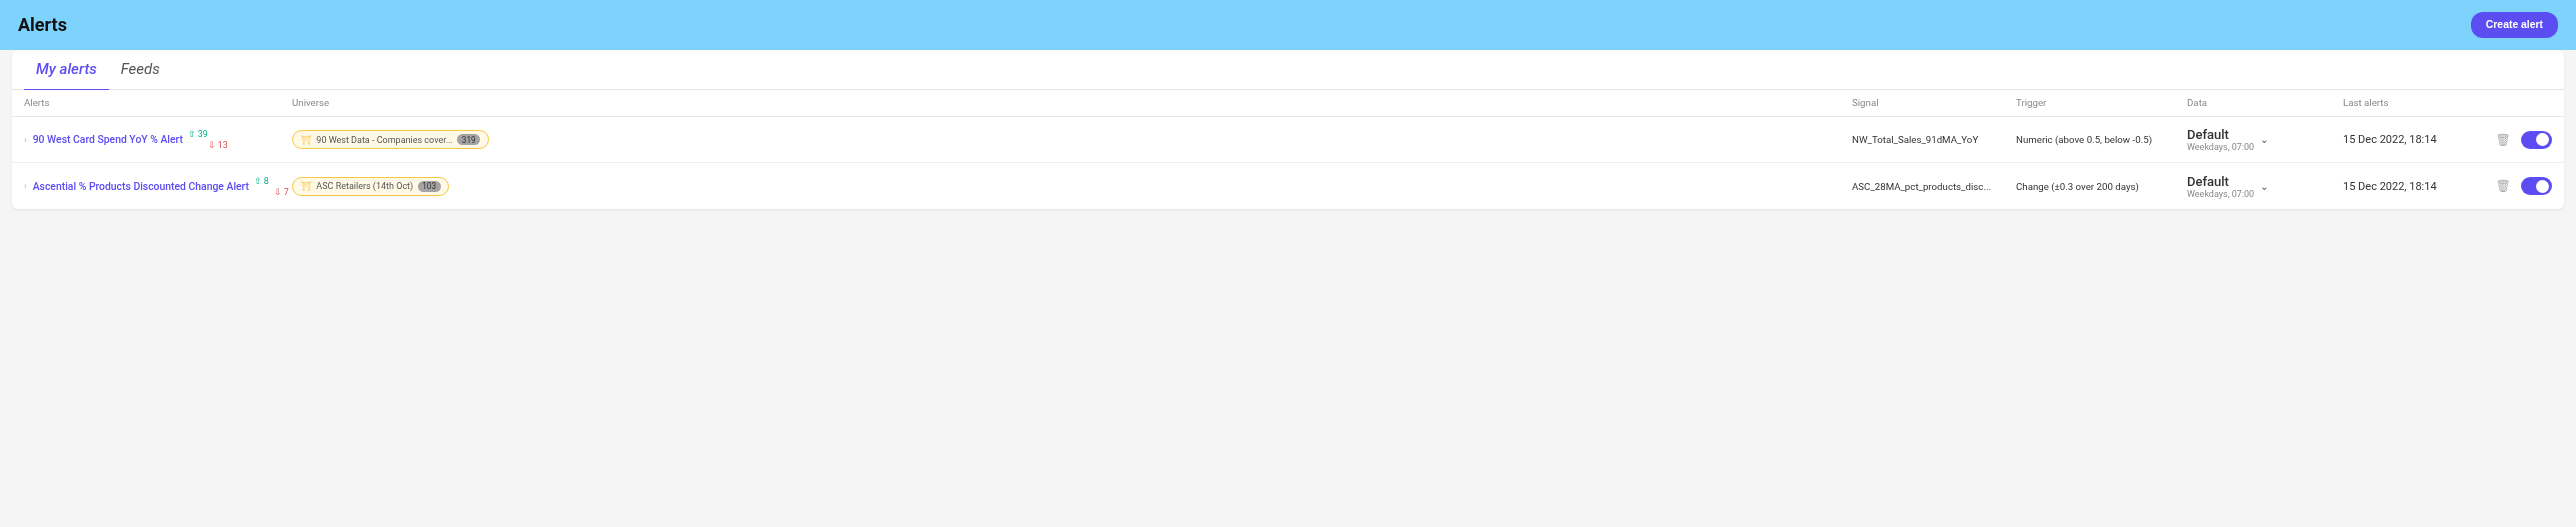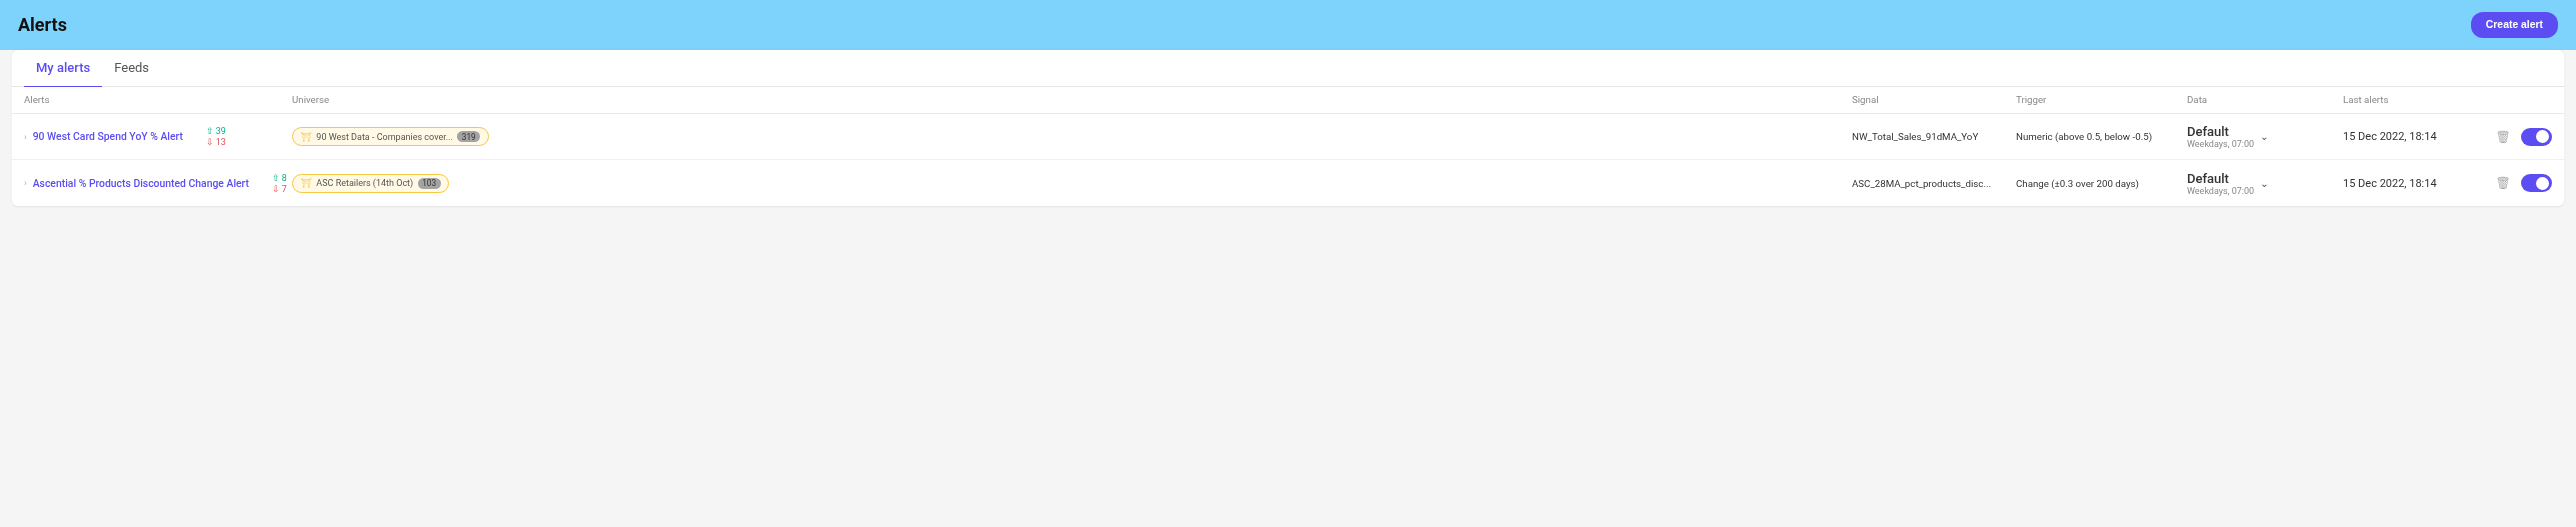--- a/index.html
+++ b/index.html
@@ -38,25 +38,26 @@
       box-shadow: 0 0.7px 2.2px rgba(0,0,0,0.08);
       overflow: hidden;
     }
     .tabs {
       display: flex;
       border-bottom: 0.7px solid #e5e5e5;
       padding: 0 12px;
     }
     .tab {
       padding: 10.4px 12px;
-      font-size: 13px;
+      font-size: 15px;
       cursor: pointer;
       color: #555;
       border-bottom: 1.5px solid transparent;
       margin-bottom: -0.7px;
+      font-style: italic;
     }
     .tab.active {
       color: #5c4df2;
       border-bottom: 1.5px solid #5c4df2;
       font-weight: 500;
     }
     .table-header {
       display: grid;
       grid-template-columns: 268px 1fr 164px 171px 156px 149px 60px;
       padding: 7.4px 12px;
@@ -103,20 +104,21 @@
       display: flex;
       align-items: center;
       gap: 1.5px;
     }
     .count-down {
       color: #e05050;
       font-size: 9px;
       display: flex;
       align-items: center;
       gap: 1.5px;
+      margin-left: 20px;
     }
     .universe-badge {
       display: inline-flex;
       align-items: center;
       gap: 4.5px;
       background: #fff9e6;
       border: 0.7px solid #f5c842;
       border-radius: 12px;
       padding: 3px 7.4px;
       font-size: 9px;
@@ -207,21 +209,21 @@
       width: 13.4px;
       left: 15px;
       bottom: 2.2px;
       background: white;
       border-radius: 50%;
       transition: 0.2s;
     }
     .alert-name-row {
       display: flex;
       align-items: center;
-      gap: 20px;
+      gap: 2px;
     }
   </style>
 </head>
 <body>
 
 <div class="page-header">
   <h1 class="page-title">Alerts</h1>
   <button class="create-alert-btn">Create alert</button>
 </div>
 

